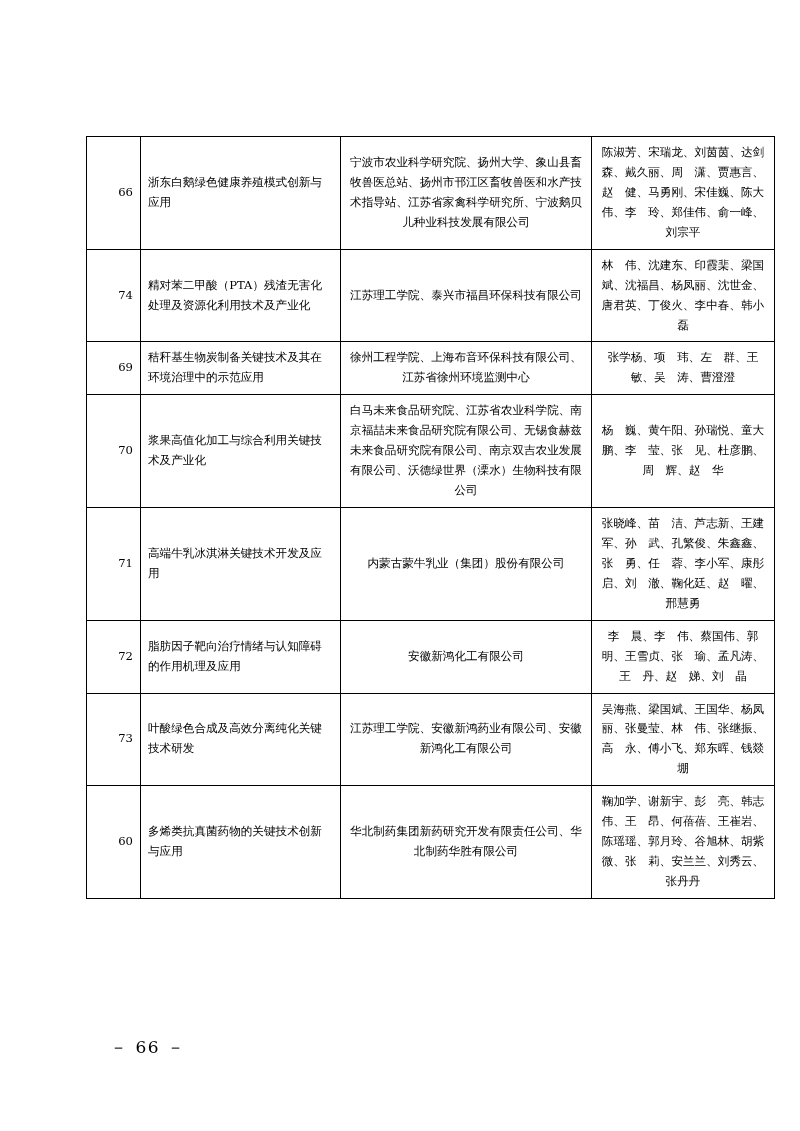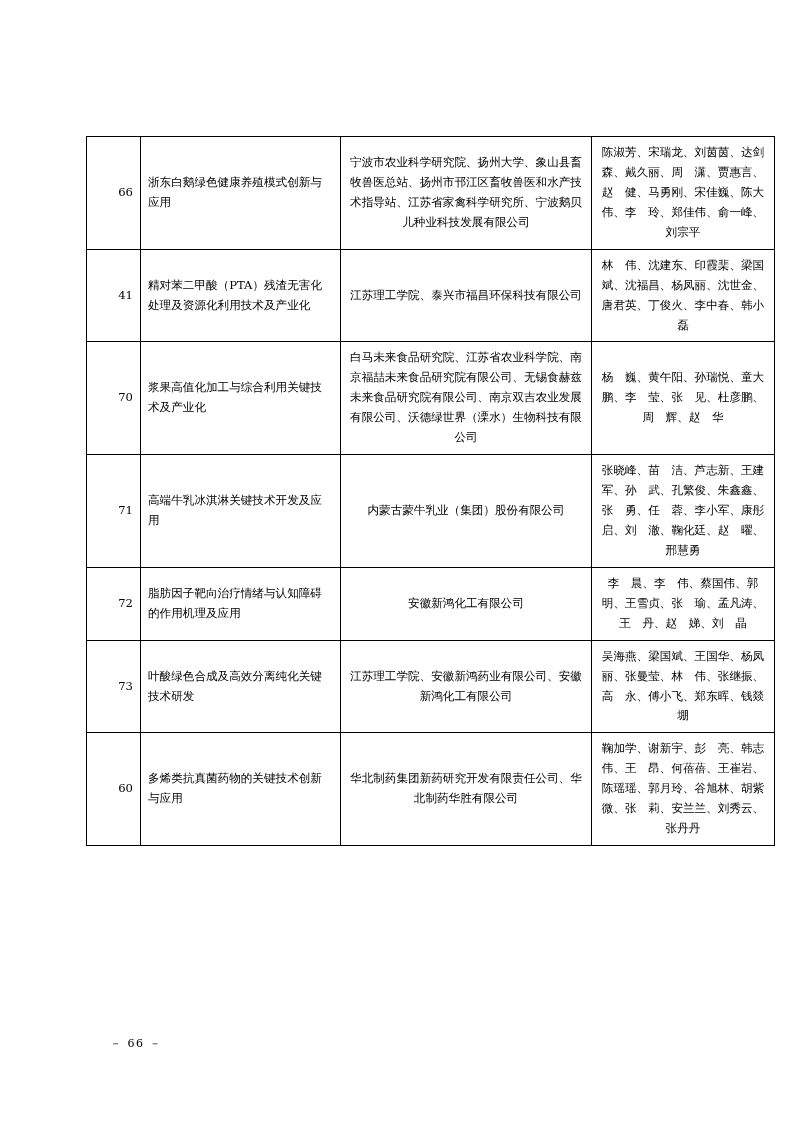--- a/index.html
+++ b/index.html
@@ -62,21 +62,21 @@
 
   .col-people {
     width: 168px;
     text-align: center;
   }
 
   .page-number {
     position: absolute;
     left: 110px;
     top: 1036px;
-    font-size: 11px;
+    font-size: 17px;
     letter-spacing: 1.5px;
     color: #000000;
     font-family: "DejaVu Serif", "Liberation Serif", serif;
   }
 </style>
 </head>
 <body>
 
 <div class="page">
 
@@ -84,27 +84,33 @@
     <tbody>
 
       <tr>
         <td class="col-no">66</td>
         <td class="col-project">浙东白鹅绿色健康养殖模式创新与应用</td>
         <td class="col-org">宁波市农业科学研究院、扬州大学、象山县畜牧兽医总站、扬州市邗江区畜牧兽医和水产技术指导站、江苏省家禽科学研究所、宁波鹅贝儿种业科技发展有限公司</td>
         <td class="col-people">陈淑芳、宋瑞龙、刘茵茵、达剑森、戴久丽、周　潇、贾惠言、赵　健、马勇刚、宋佳巍、陈大伟、李　玲、郑佳伟、俞一峰、刘宗平</td>
       </tr>
 
       <tr>
-        <td class="col-no">41</td>
+        <td class="col-no">74</td>
         <td class="col-project">精对苯二甲酸（PTA）残渣无害化处理及资源化利用技术及产业化</td>
         <td class="col-org">江苏理工学院、泰兴市福昌环保科技有限公司</td>
         <td class="col-people">林　伟、沈建东、印霞棐、梁国斌、沈福昌、杨凤丽、沈世金、唐君英、丁俊火、李中春、韩小磊</td>
       </tr>
 
 
+      <tr>
+        <td class="col-no">69</td>
+        <td class="col-project">秸秆基生物炭制备关键技术及其在环境治理中的示范应用</td>
+        <td class="col-org">徐州工程学院、上海布音环保科技有限公司、江苏省徐州环境监测中心</td>
+        <td class="col-people">张学杨、项　玮、左　群、王　敏、吴　涛、曹澄澄</td>
+      </tr>
 
       <tr>
         <td class="col-no">70</td>
         <td class="col-project">浆果高值化加工与综合利用关键技术及产业化</td>
         <td class="col-org">白马未来食品研究院、江苏省农业科学院、南京福喆未来食品研究院有限公司、无锡食赫兹未来食品研究院有限公司、南京双吉农业发展有限公司、沃德绿世界（溧水）生物科技有限公司</td>
         <td class="col-people">杨　巍、黄午阳、孙瑞悦、童大鹏、李　莹、张　见、杜彦鹏、周　辉、赵　华</td>
       </tr>
 
       <tr>
         <td class="col-no">71</td>

